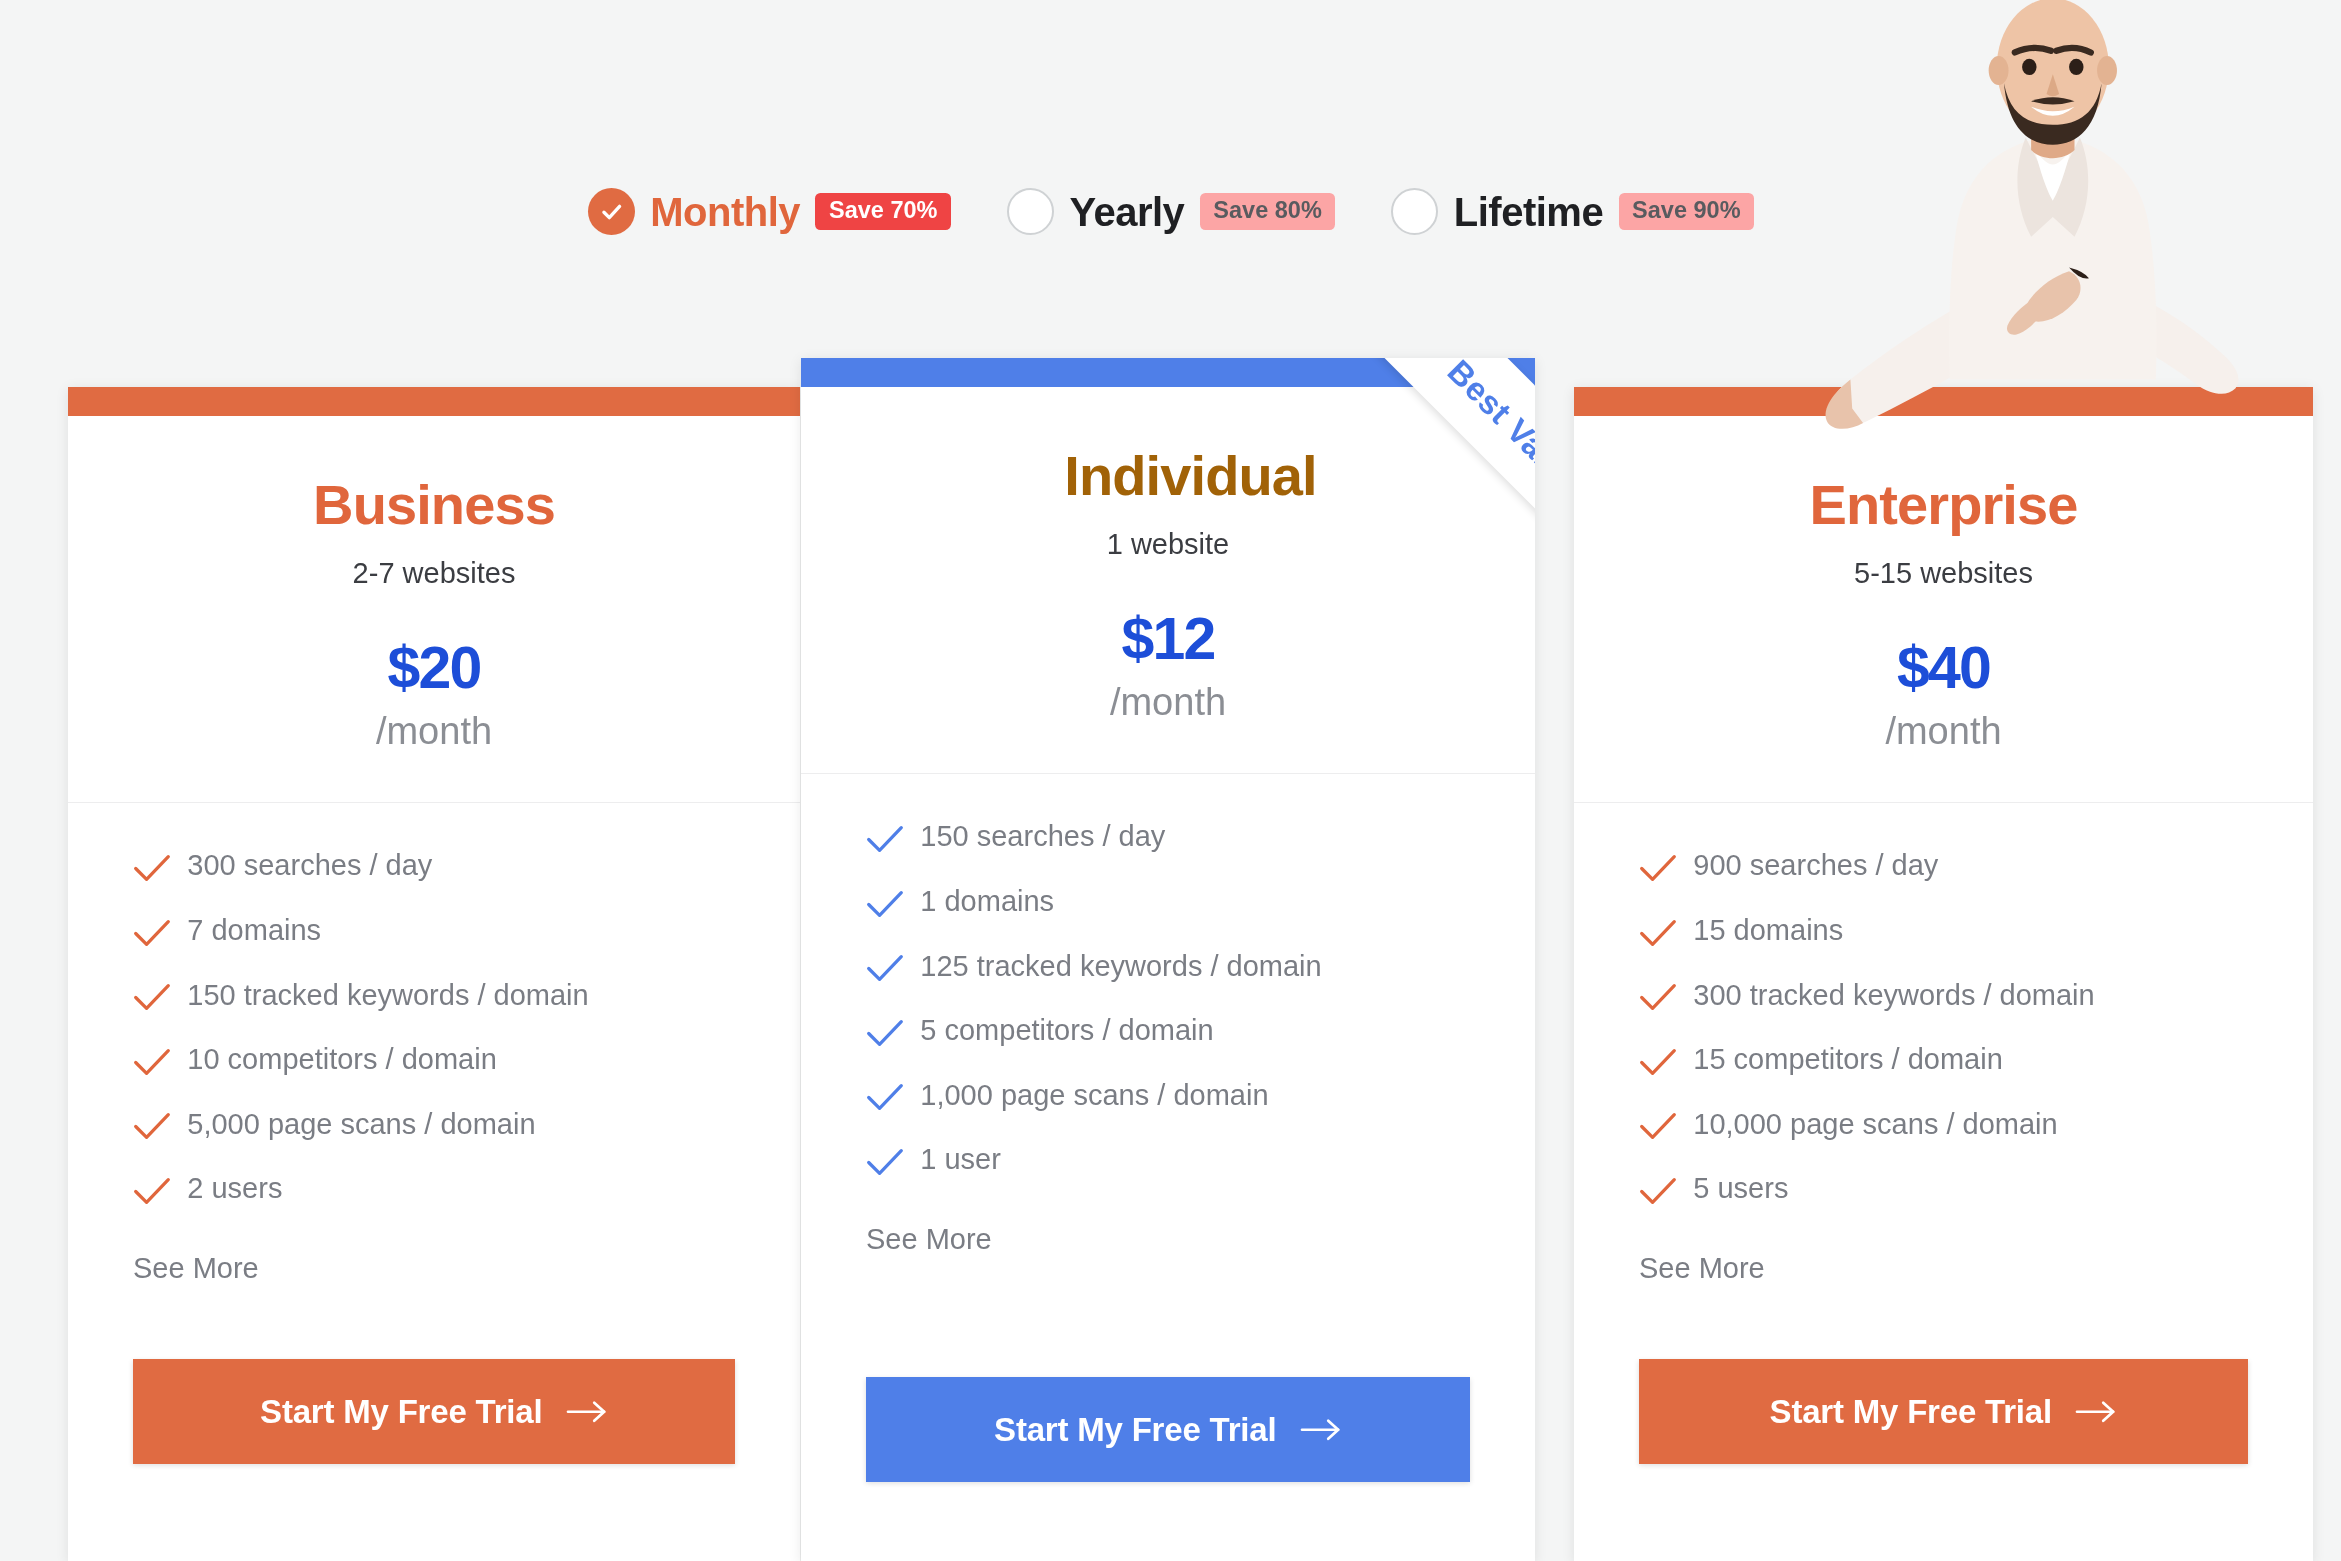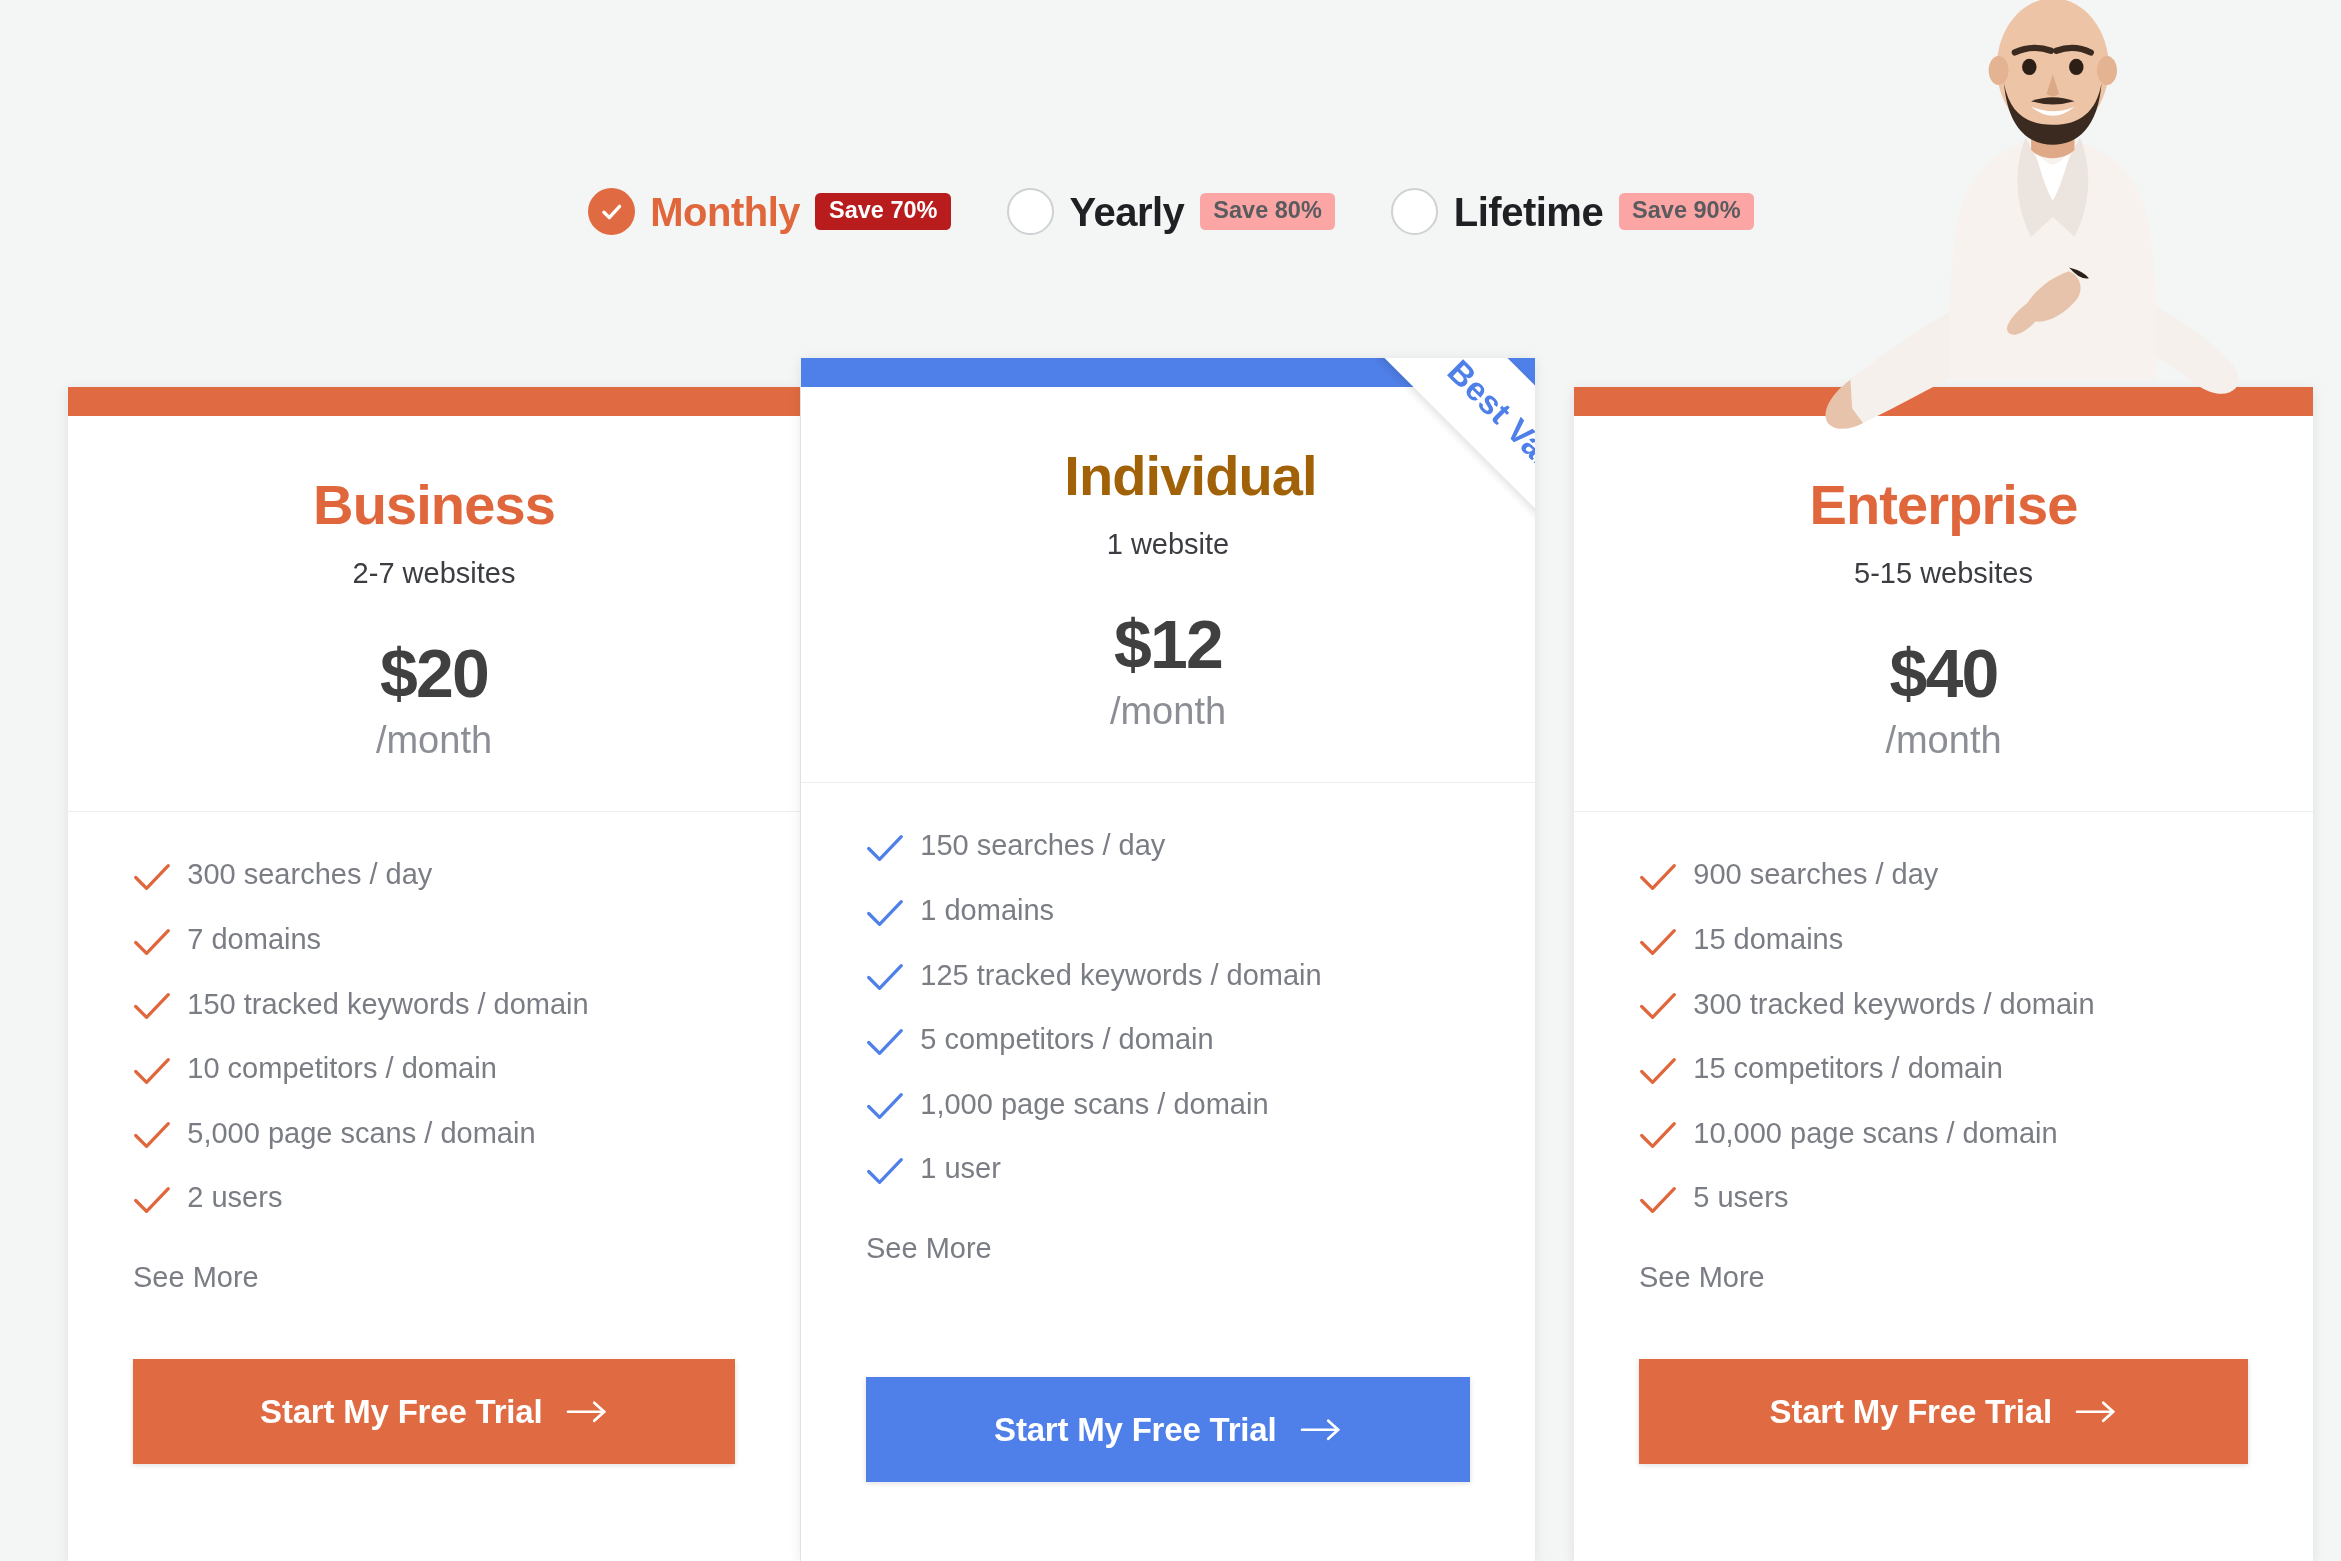--- a/index.html
+++ b/index.html
@@ -33,21 +33,21 @@
     font-size:40px; font-weight:bold; letter-spacing:-0.5px;
     line-height:1;
   }
   .billing-label.on { color:#e0663c; }
   .billing-label.off { color:#1f2023; }
 
   .save-badge {
     margin-left:15.4px; padding:6.3px 13.6px 8.1px 13.6px; border-radius:5.4px;
     font-size:23.5px; font-weight:bold; line-height:1;
   }
-  .save-badge.on  { background:#b91c1c; color:#ffffff; }
+  .save-badge.on  { background:#ef4444; color:#ffffff; }
   .save-badge.off { background:#fca5a5; color:#595b5f; }
 
   
   .person { position:absolute; top:0px; left:1798px; width:506px; height:470px; z-index:9; }
 
   
   .card {
     position:absolute; background:#ffffff;
     box-shadow:0 1.8px 12.6px rgba(0,0,0,0.09);
   }
@@ -57,21 +57,21 @@
 
   #card-business  { left:29px;   top:387px;  width:732px;  height:1175px;margin-left:39px; }
   #card-individual{ left:801px;  top:358px;  width:734px;  height:1204px; z-index:7; }
   #card-enterprise{ left:1574px; top:387px;  width:739px;  height:1175px; z-index:8; }
 
   .card-head { padding-top:60px; text-align:center; }
   .plan-name { font-size:56px; font-weight:bold; letter-spacing:-0.9px; line-height:1.05; }
   .plan-name.orange { color:#e0663c; }
   .plan-name.blue   { color:#a16207;padding-left:45px; }
   .plan-sites { margin-top:23.5px; font-size:29px; color:#3b3d42; line-height:1.1; }
-  .plan-price { margin-top:49px; font-size:68px; font-weight:bold; color:#404040; line-height:1; letter-spacing:-1.8px; }
+  .plan-price { margin-top:49px; font-size:59px; font-weight:bold; color:#1d4ed8; line-height:1; letter-spacing:-1.8px; }
   .plan-period { margin-top:12.6px; font-size:38px; color:#8b8e94; line-height:1.1; font-weight:300; }
 
   .divider { margin-top:49px; height:0.9px; background:#ededee; width:100%; }
 
   .feature-list { padding:47px 0 0 65px; }
   .feature { display:flex; align-items:flex-start; margin-bottom:27px; }
   .feature:last-child { margin-bottom:0; }
   .check { width:38px; flex:none; margin-right:16.3px; margin-top:3.6px; }
   .feature-text { font-size:29px; color:#7a7d84; line-height:1.15; }
 

